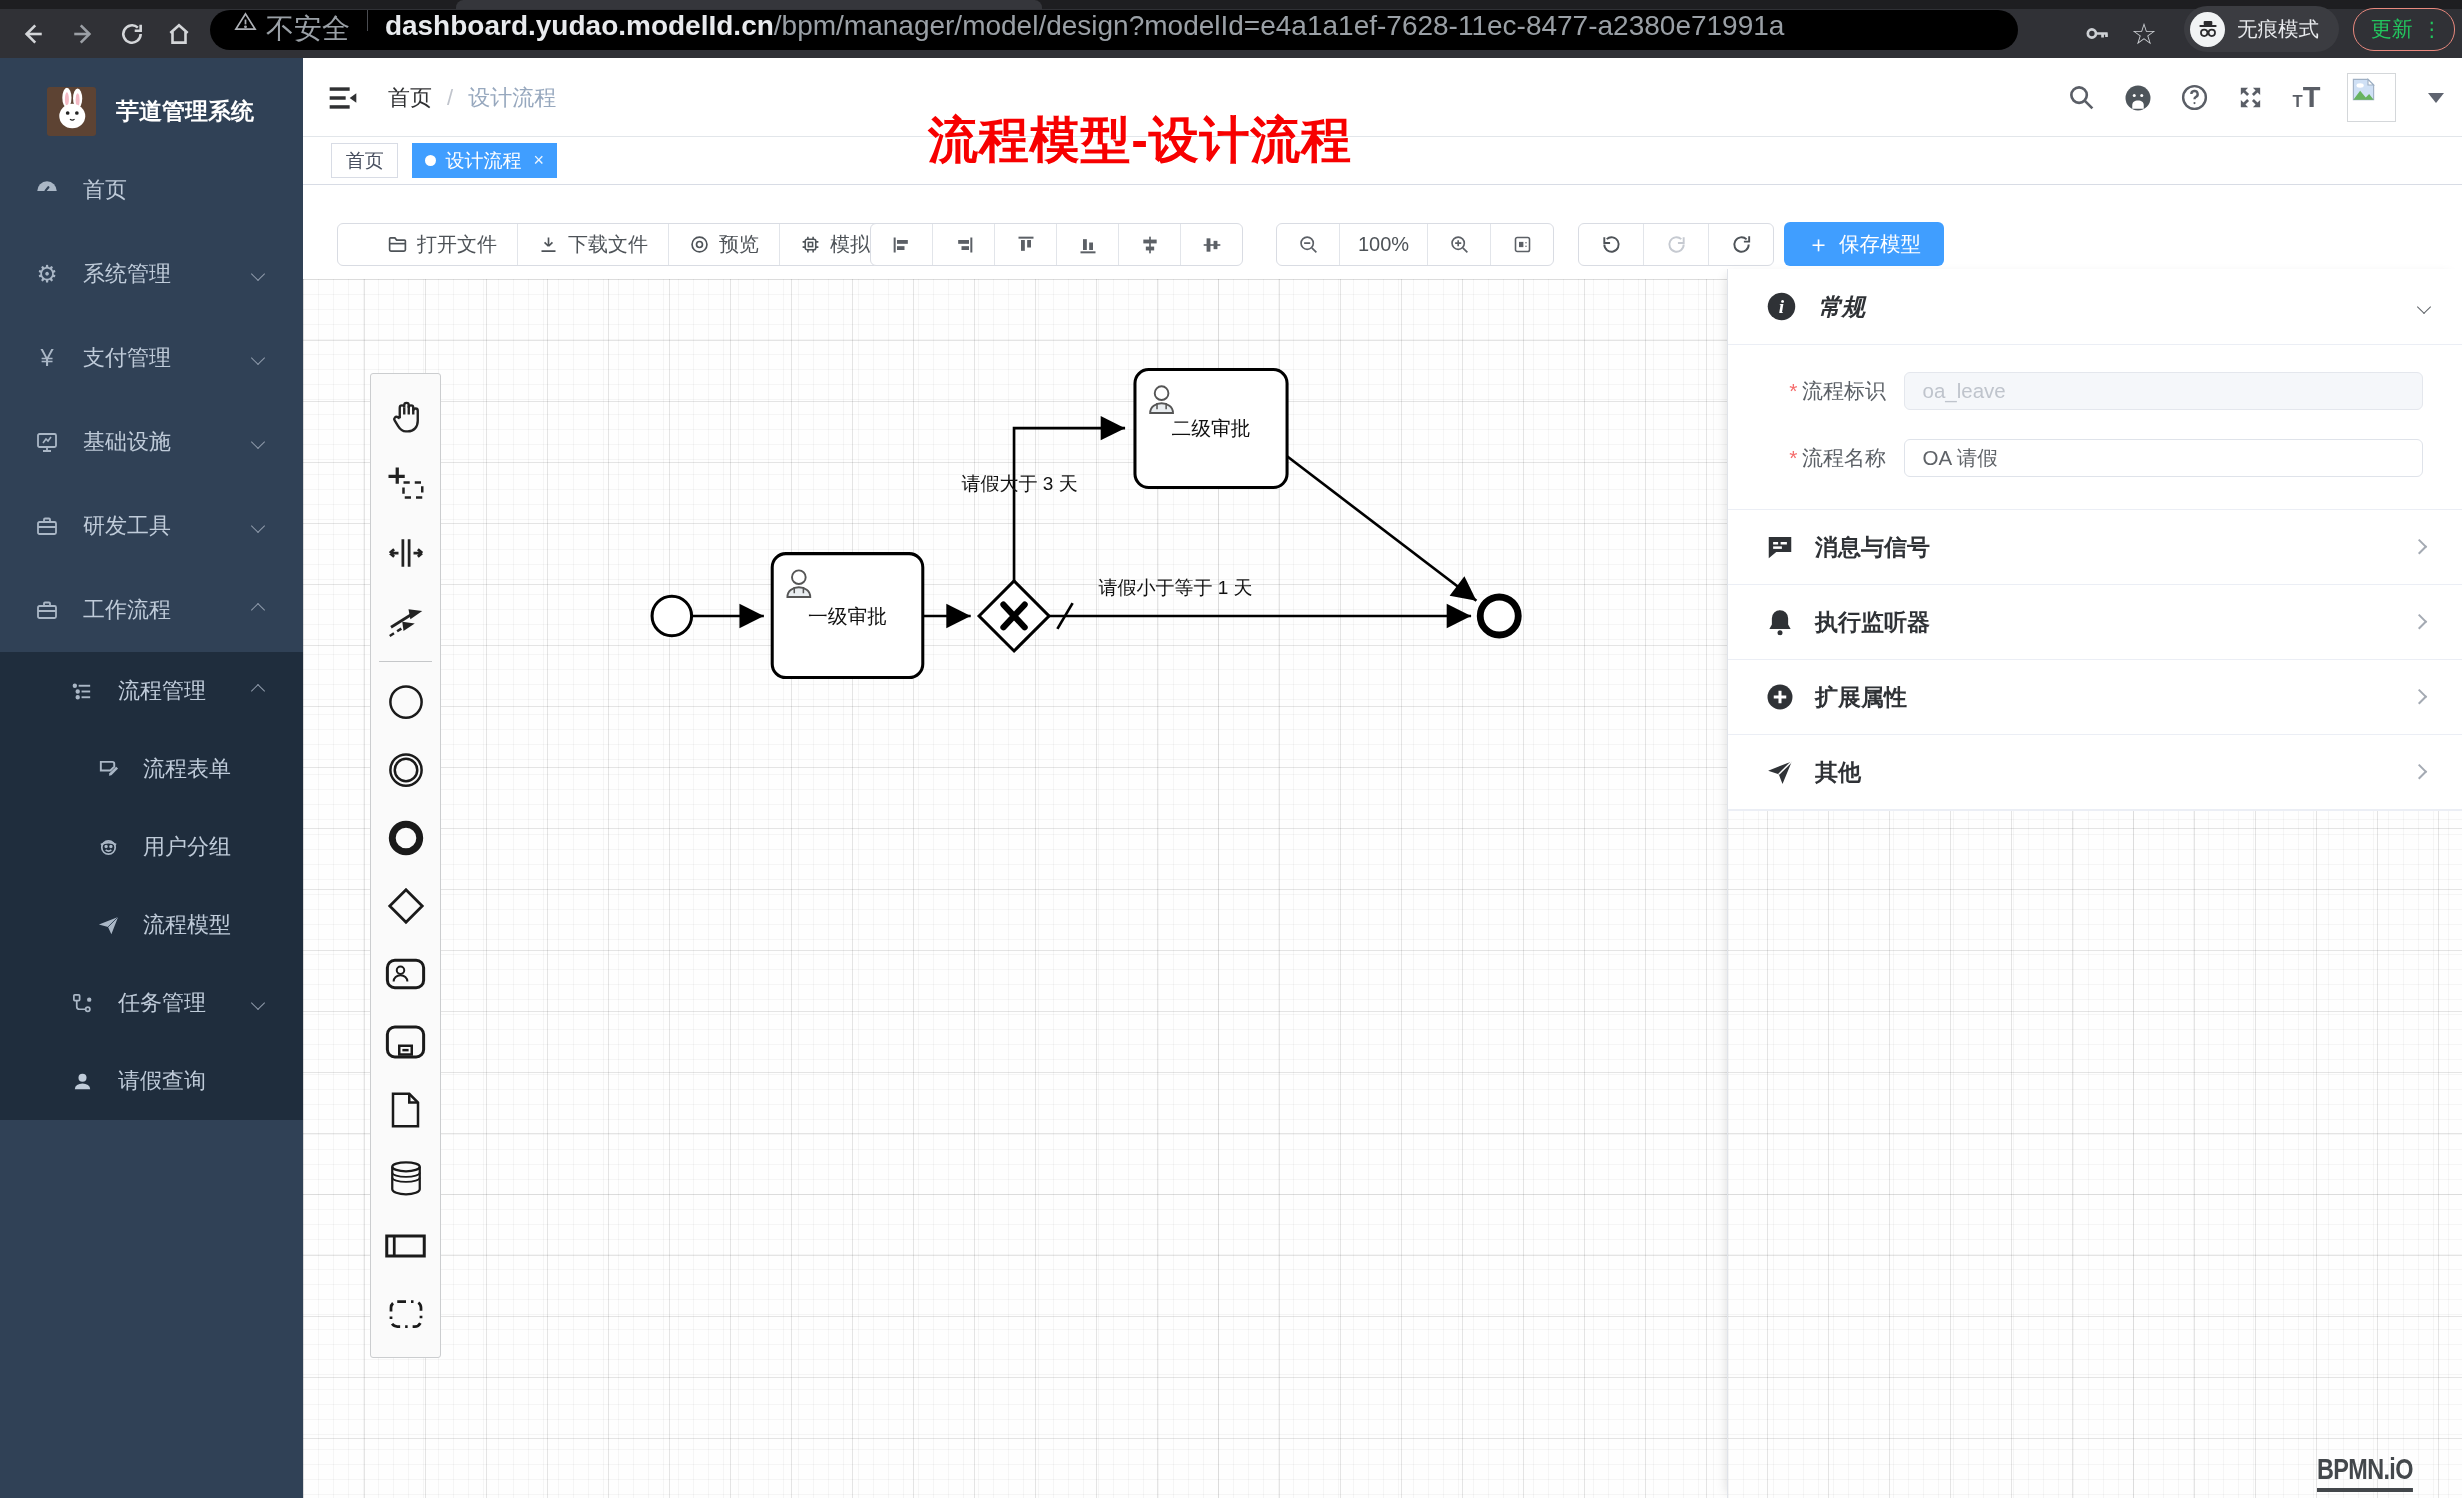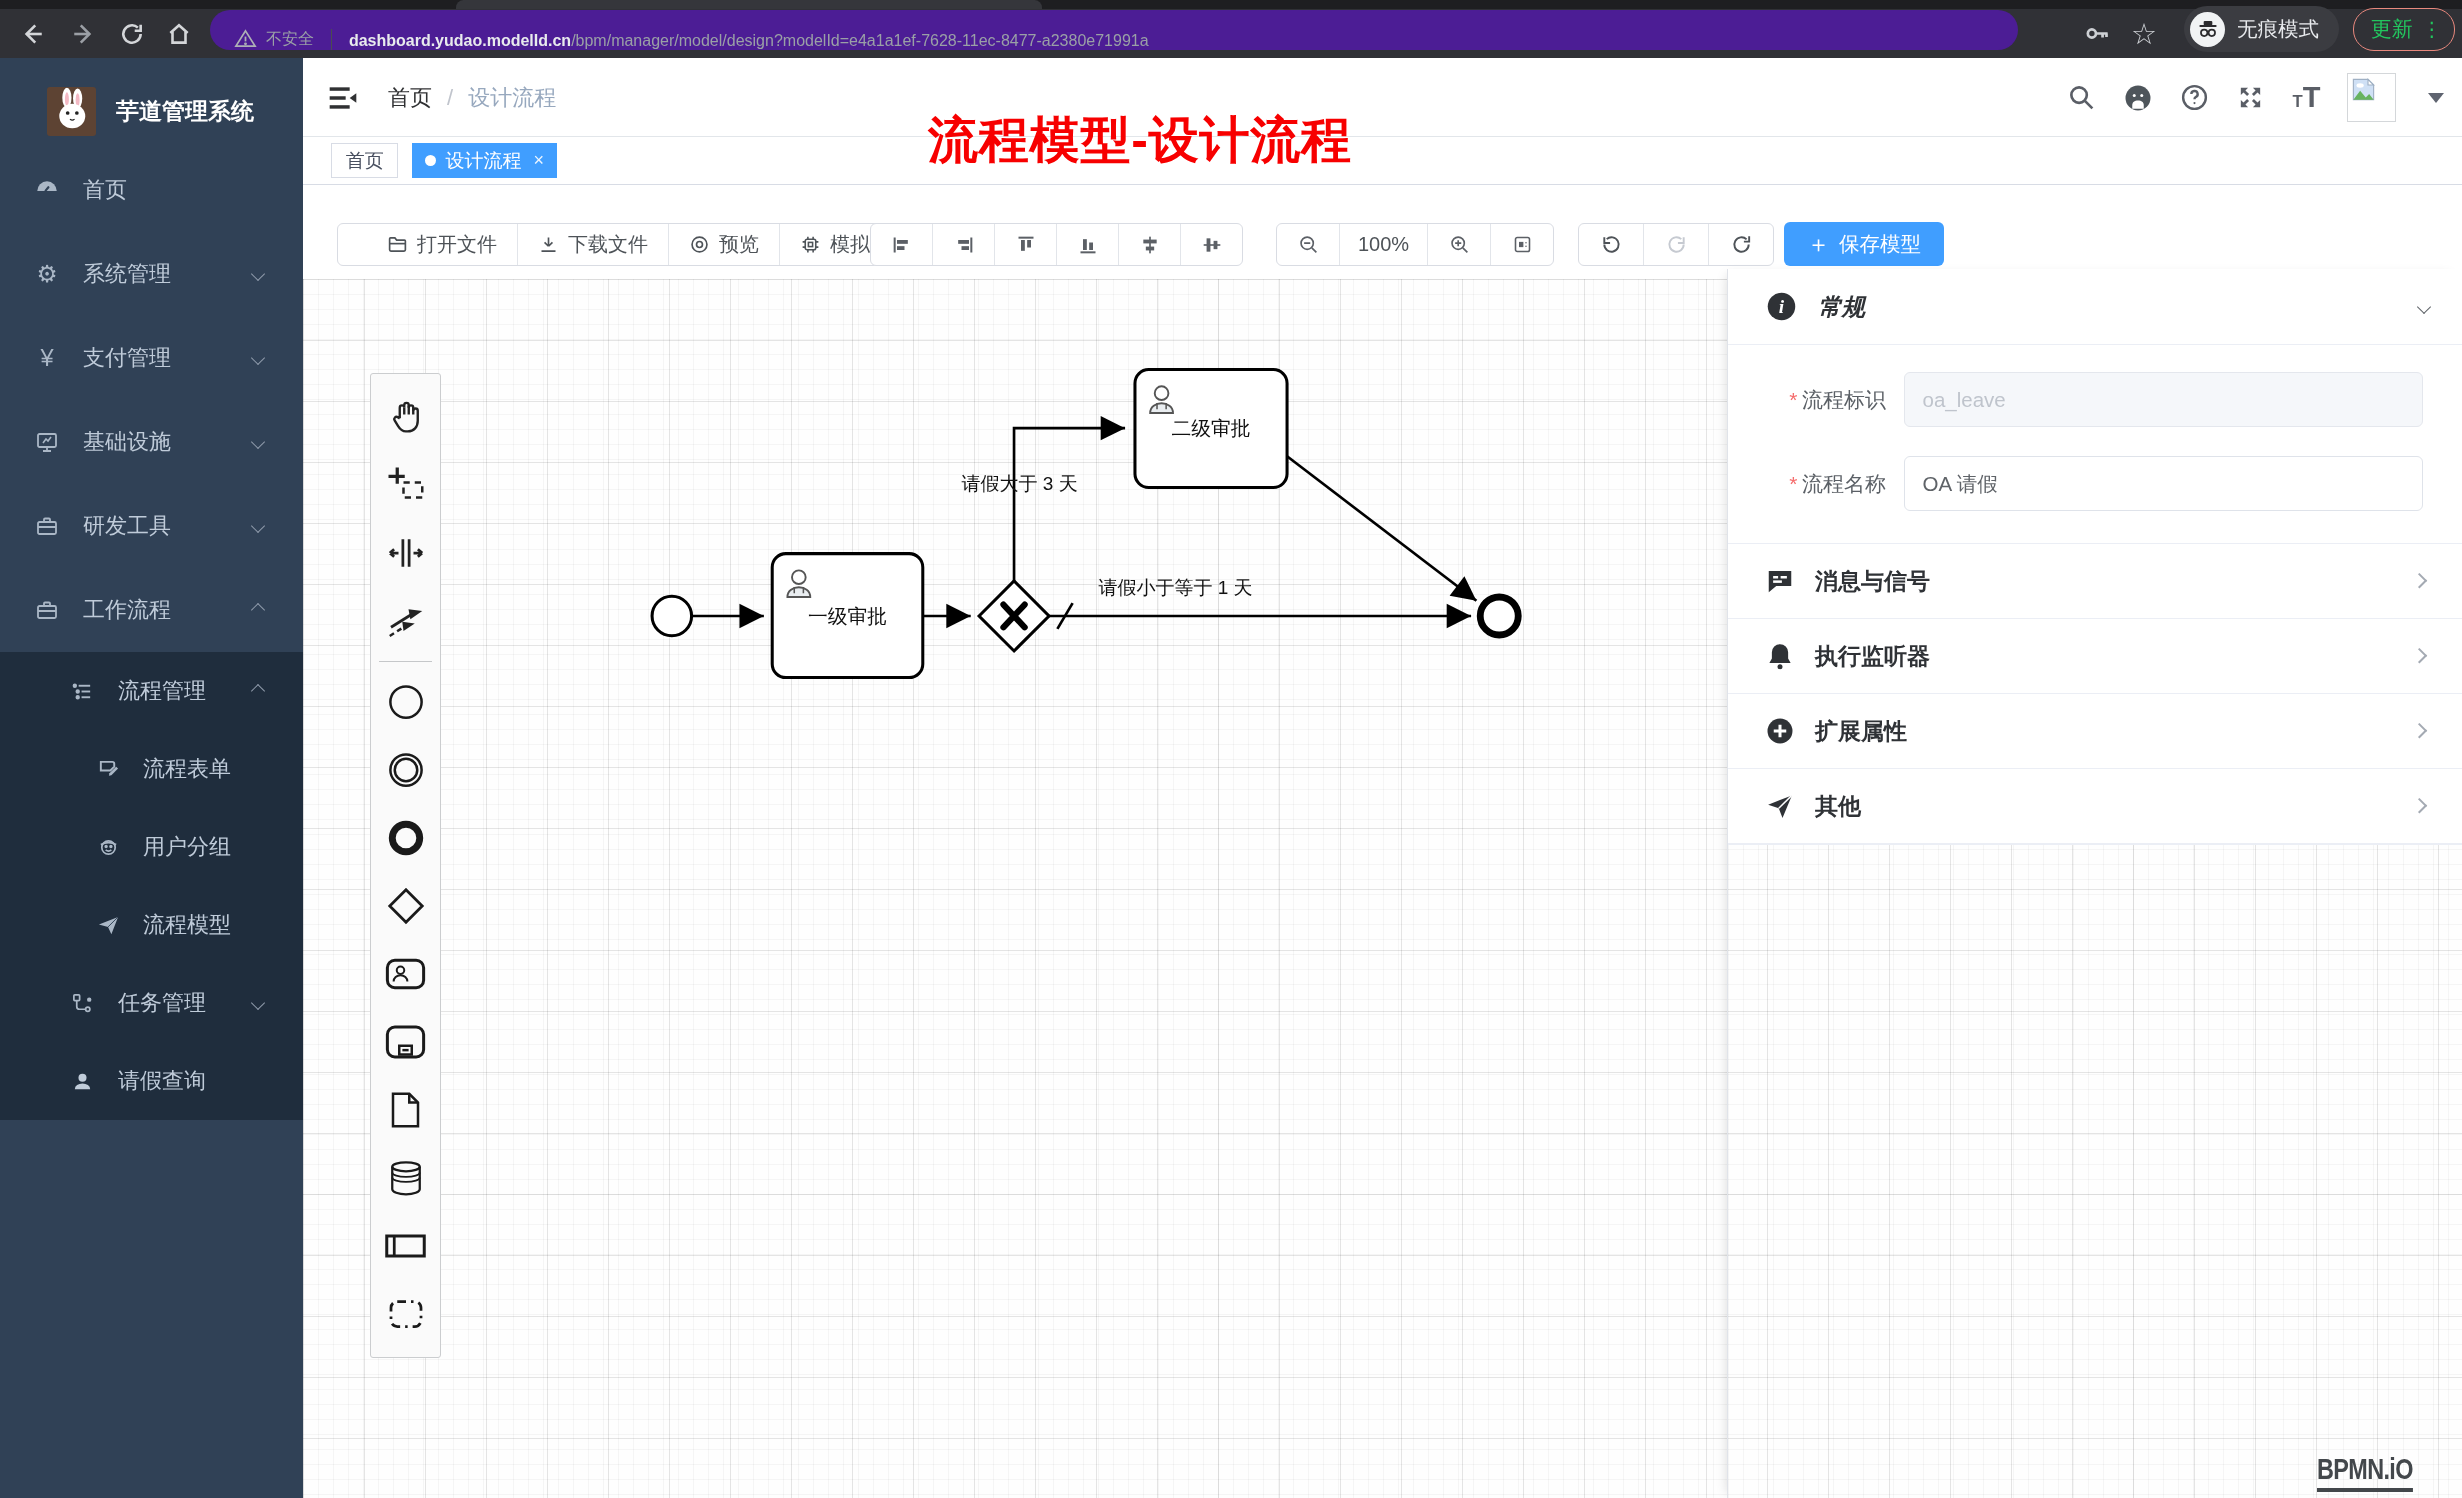--- a/index.html
+++ b/index.html
@@ -3,21 +3,21 @@
 <meta charset="utf-8">
 <style>
   * { margin:0; padding:0; box-sizing:border-box; }
   html,body { width:2462px; height:1498px; font-family:"Liberation Sans","DejaVu Sans",sans-serif; background:#fff; overflow:hidden; }
 
   
   #chrome { position:absolute; left:0; top:0; width:2462px; height:58px; background:#303136; z-index:50; }
   #chrome .winstrip { position:absolute; left:0; top:0; width:100%; height:9px; background:#1e1e21; }
   #chrome .tabhint { position:absolute; left:456px; top:0; width:586px; height:9px; background:#35363b; border-radius:7.6px 7.6px 0 0; }
   .navbtn { position:absolute; top:9px; height:49px; width:43px; display:flex; align-items:center; justify-content:center; color:#d4d6d9; }
-  .urlpill { position:absolute; left:210px; top:10px; width:1808px; height:40px; background:#4c1d95; border-radius:20px; display:flex; align-items:flex-end; padding-left:24px; color:#9aa0a6; font-size:16px; }
+  .urlpill { position:absolute; left:210px; top:10px; width:1808px; height:40px; background:#000000; border-radius:20px; display:flex; align-items:flex-start; padding-left:24px; color:#9aa0a6; font-size:28px; }
   .urlpill .sep { width:1.5px; height:21px; background:#4a4c51; margin:0 16.7px; }
   .urlhost { color:#e8eaed; font-weight:bold; }
   .urlpath { color:#9aa0a6; }
   .chrome-right { position:absolute; top:9px; height:49px; display:flex; align-items:center; color:#cdd0d4; }
   .incog { position:absolute; left:2184px; top:6px; height:46px; background:#3b3c41; border-radius:23px; display:flex; align-items:center; padding:0 20px 0 6px; gap:12px; color:#e8eaed; font-size:20.5px; }
   .incog .cir { width:35px; height:35px; border-radius:50%; background:#f1f3f4; display:flex; align-items:center; justify-content:center; }
   .updatepill { position:absolute; left:2353px; top:7.6px; height:43px; border:1.5px solid #e8887d; border-radius:21px; display:flex; align-items:center; padding:0 12px 0 16.7px; gap:9px; color:#22c55e; font-size:21px; }
   .updatepill .dots { font-size:20px; letter-spacing:0; }
 
   
@@ -87,21 +87,21 @@
   #panel { position:absolute; left:1424px; top:211px; width:735px; height:1230px; border-left:0.8px solid #e0e3e9; box-shadow:-6px 0 10.6px -6px rgba(0,0,0,.15); z-index:30; }
   .panel-card { background:#fff; border-bottom:0.8px solid #ebeef5; }
   .p-head { height:76px; display:flex; align-items:center; padding:0 33px 0 37px; border-bottom:0.8px solid #ebeef5; cursor:pointer; }
   .p-head .ttl { margin-left:20px; font-size:23.6px; font-weight:bold; color:#2f3236;font-style:italic; }
   .p-head .chev { margin-left:auto; }
   .p-fields { padding:27px 0 32px 0; border-bottom:0.8px solid #ebeef5; }
   .frow { display:flex; align-items:center; margin-bottom:29px; }
   .frow:last-child { margin-bottom:0; }
   .flabel { width:158px; text-align:right; font-size:21px; color:#5b6066; white-space:nowrap; }
   .star { color:#f56c6c; margin-right:4.6px; }
-  .finput { margin-left:17.5px; width:519px; height:55px; border:1.5px solid #dfe3ea; border-radius:6px; font-size:20.5px; padding:0 18px; font-family:inherit; color:#5f6368; background:#fff; }
+  .finput { margin-left:17.5px; width:519px; height:38px; border:1.5px solid #dfe3ea; border-radius:6px; font-size:20.5px; padding:0 18px; font-family:inherit; color:#5f6368; background:#fff; }
   .finput:disabled { background:#f5f7fa; border-color:#e4e7ed; color:#bfc4cc; }
   .prow { height:75px; display:flex; align-items:center; padding:0 37px; border-bottom:0.8px solid #ebeef5; cursor:pointer; }
   .prow .lbl { margin-left:20px; font-size:23px; font-weight:bold; color:#2f3236; }
   .prow .chev { margin-left:auto; }
   svg { display:block; }
 </style>
 </head>
 <body>
 
 <div id="chrome">

